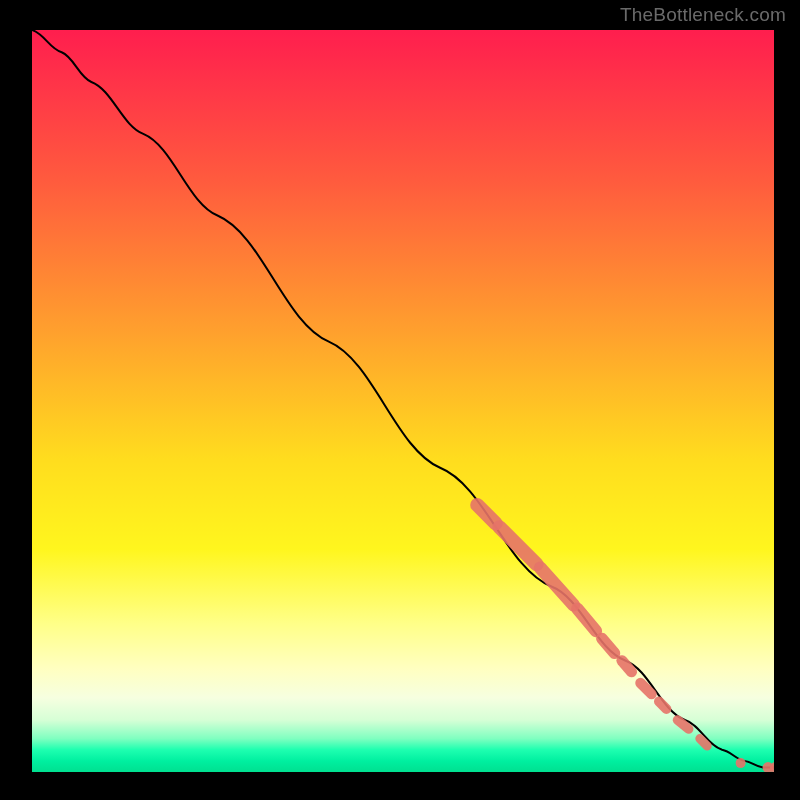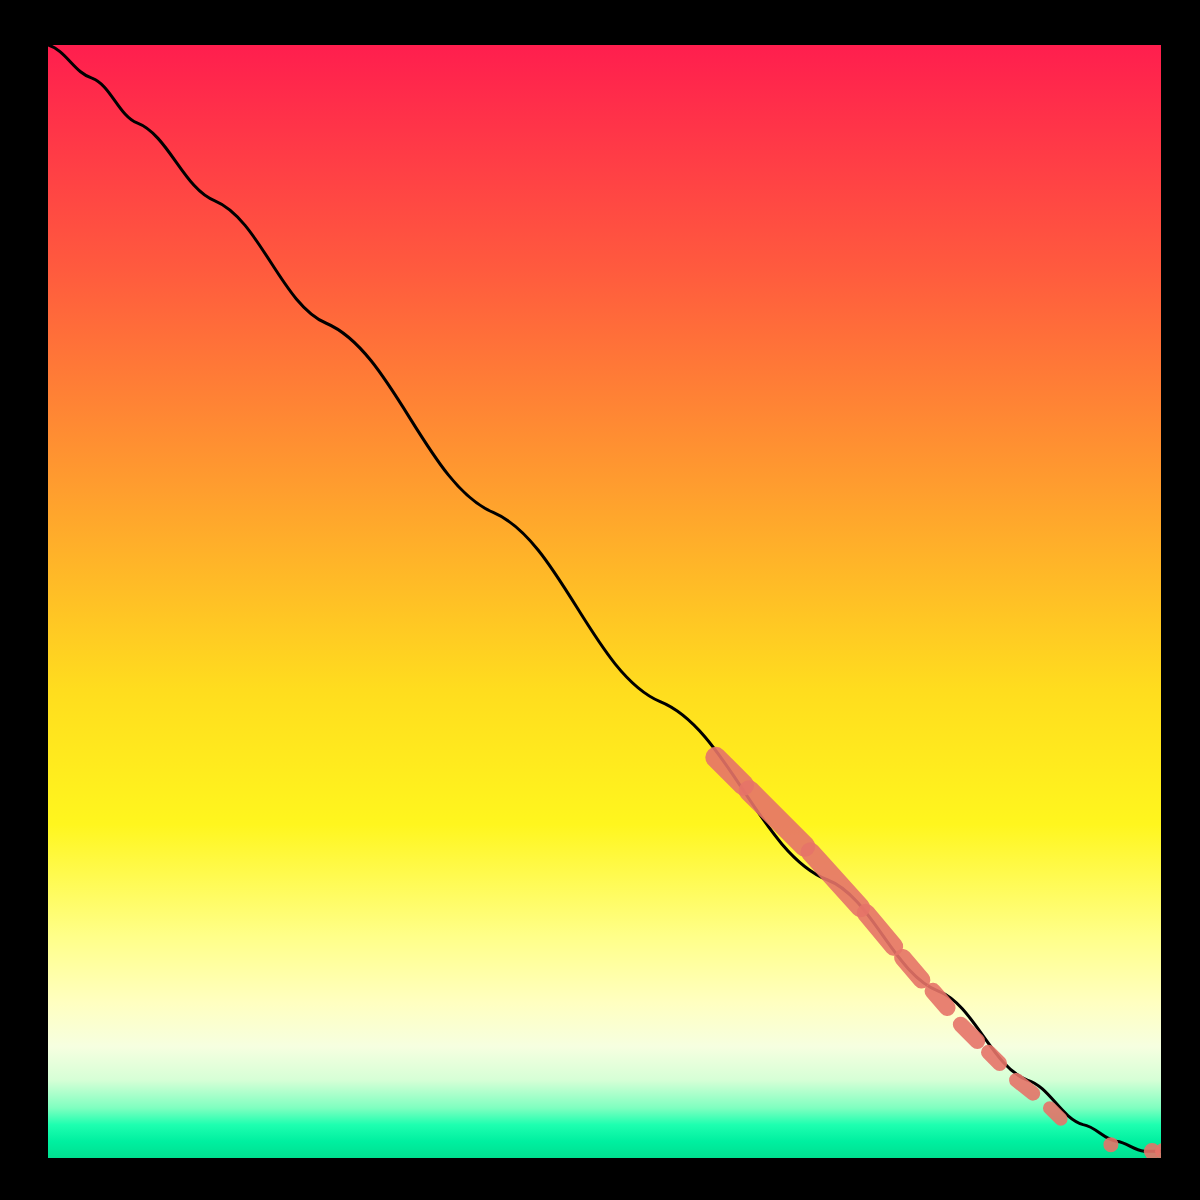--- a/index.html
+++ b/index.html
@@ -41,20 +41,21 @@
   .blob {
     fill: #e57368;
     fill-opacity: 0.9;
     stroke: none;
   }
 </style>
 </head>
 <body>
 
 <div class="stage">
+  <div class="attribution">TheBottleneck.com</div>
   <svg class="plot" width="742" height="742" viewBox="0 0 742 742">
       <defs>
         <linearGradient id="bgGrad" x1="0" y1="0" x2="0" y2="1">
           <stop offset="0%" stop-color="#ff1e4e"></stop>
           <stop offset="20%" stop-color="#ff5a3e"></stop>
           <stop offset="40%" stop-color="#ff9e2e"></stop>
           <stop offset="57.99999999999999%" stop-color="#ffdd1e"></stop>
           <stop offset="70%" stop-color="#fff61e"></stop>
           <stop offset="80%" stop-color="#ffff88"></stop>
           <stop offset="86%" stop-color="#ffffc0"></stop>

